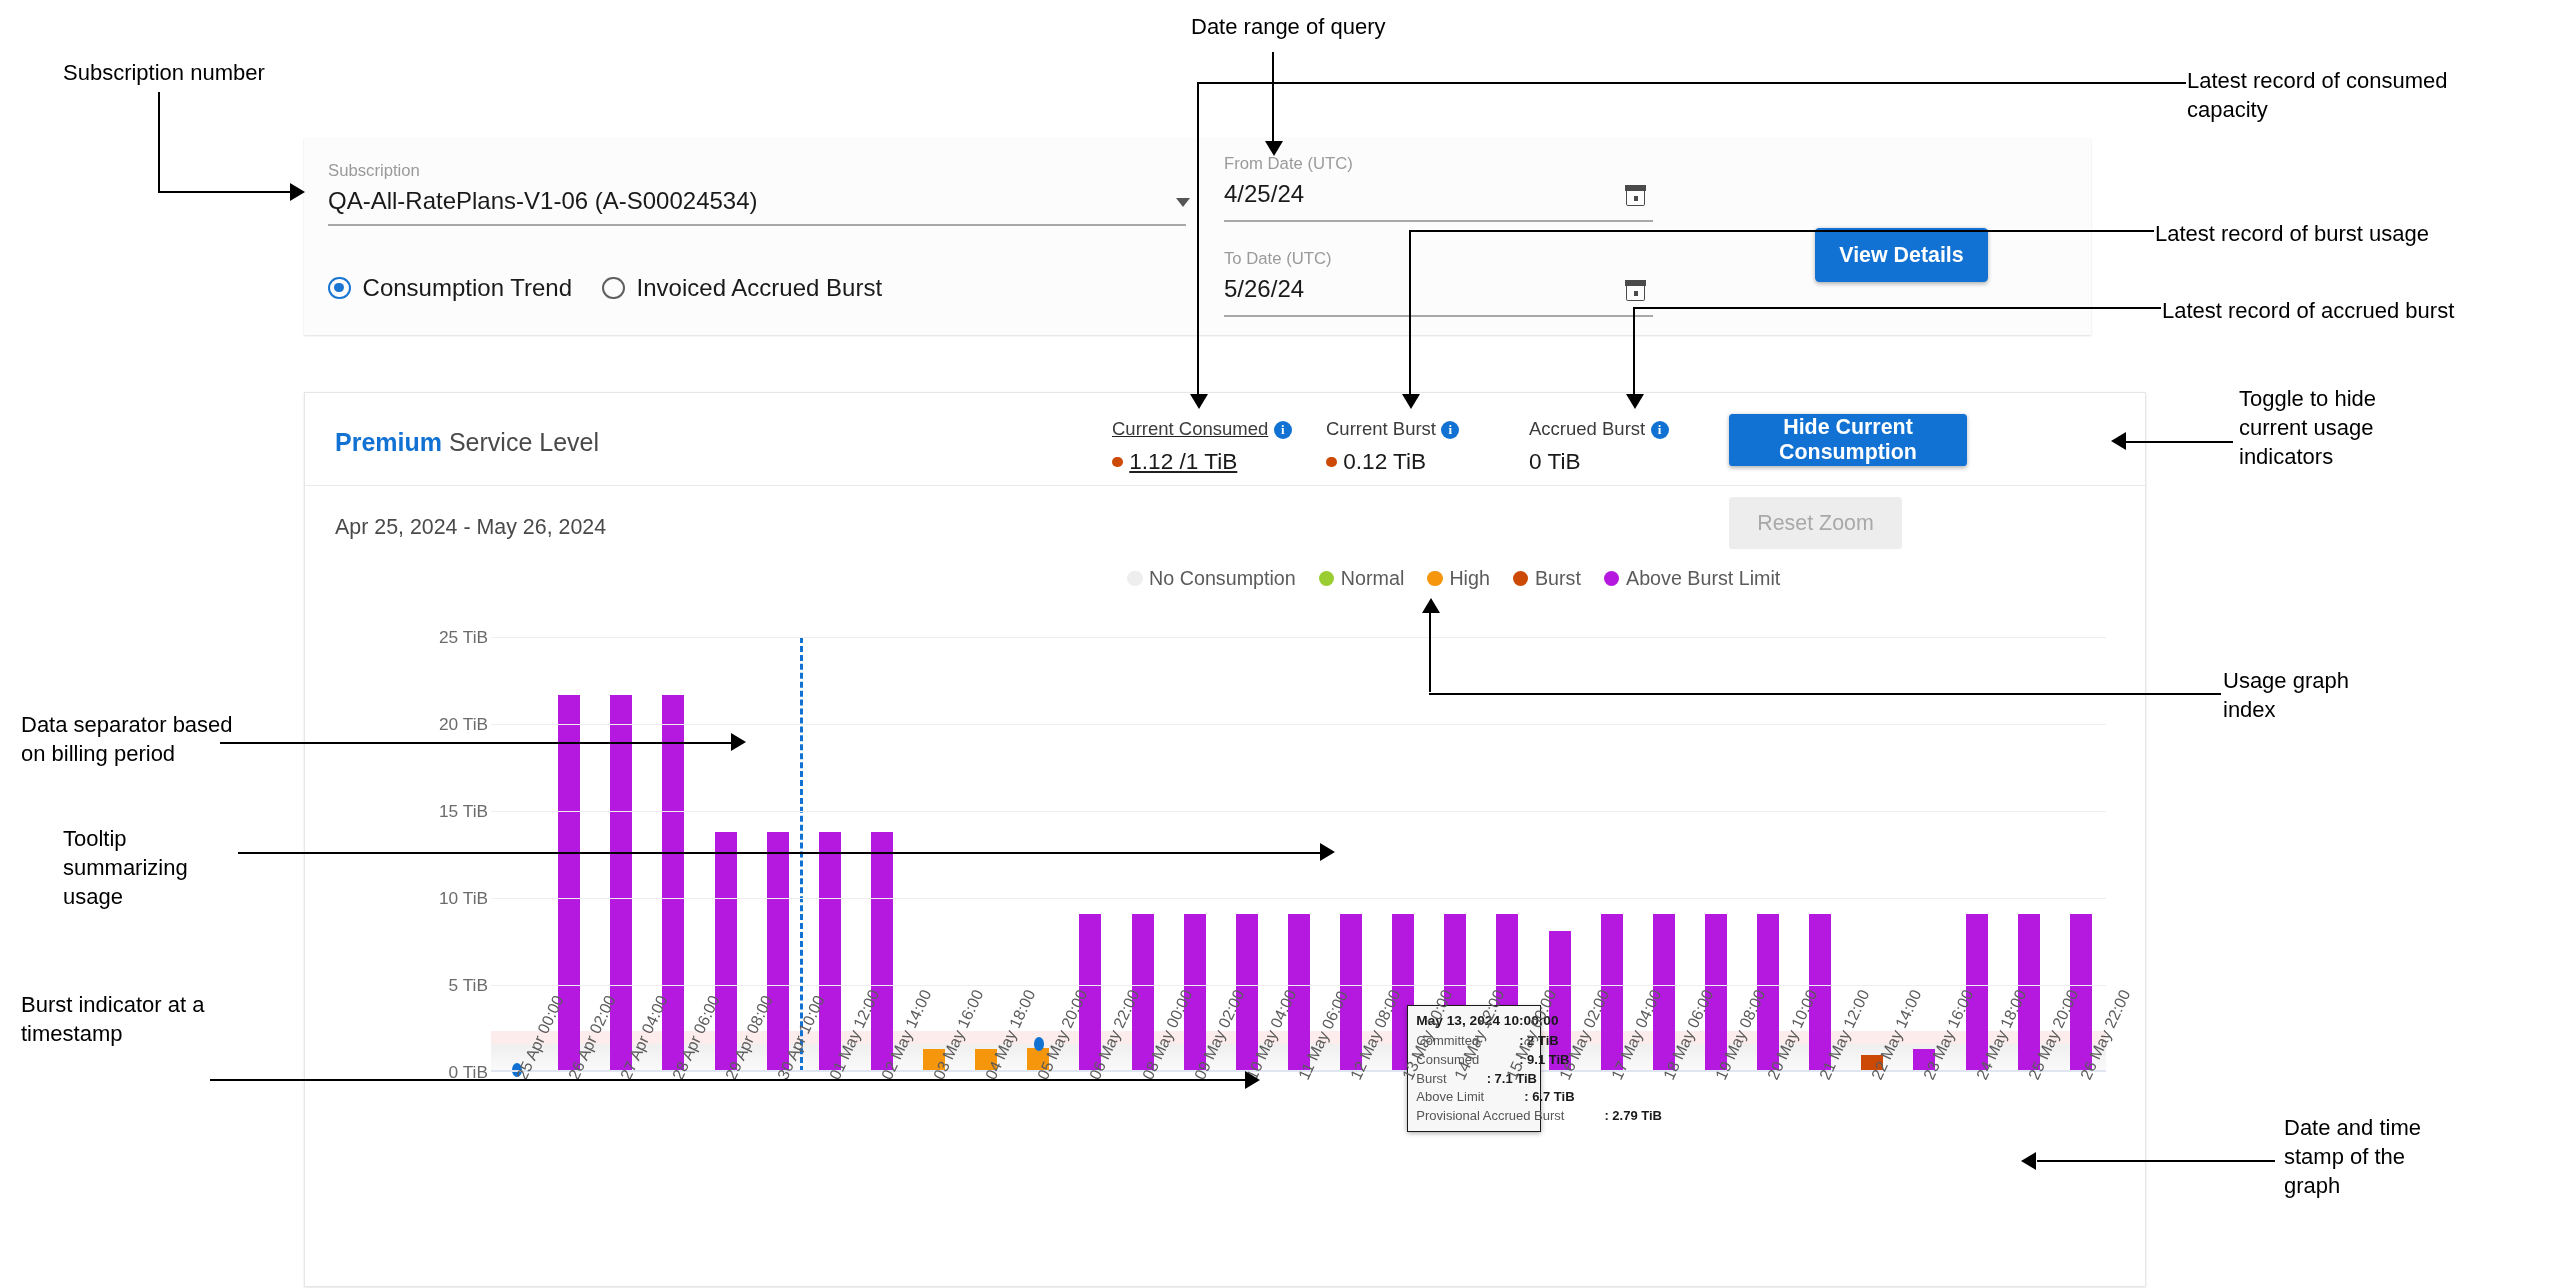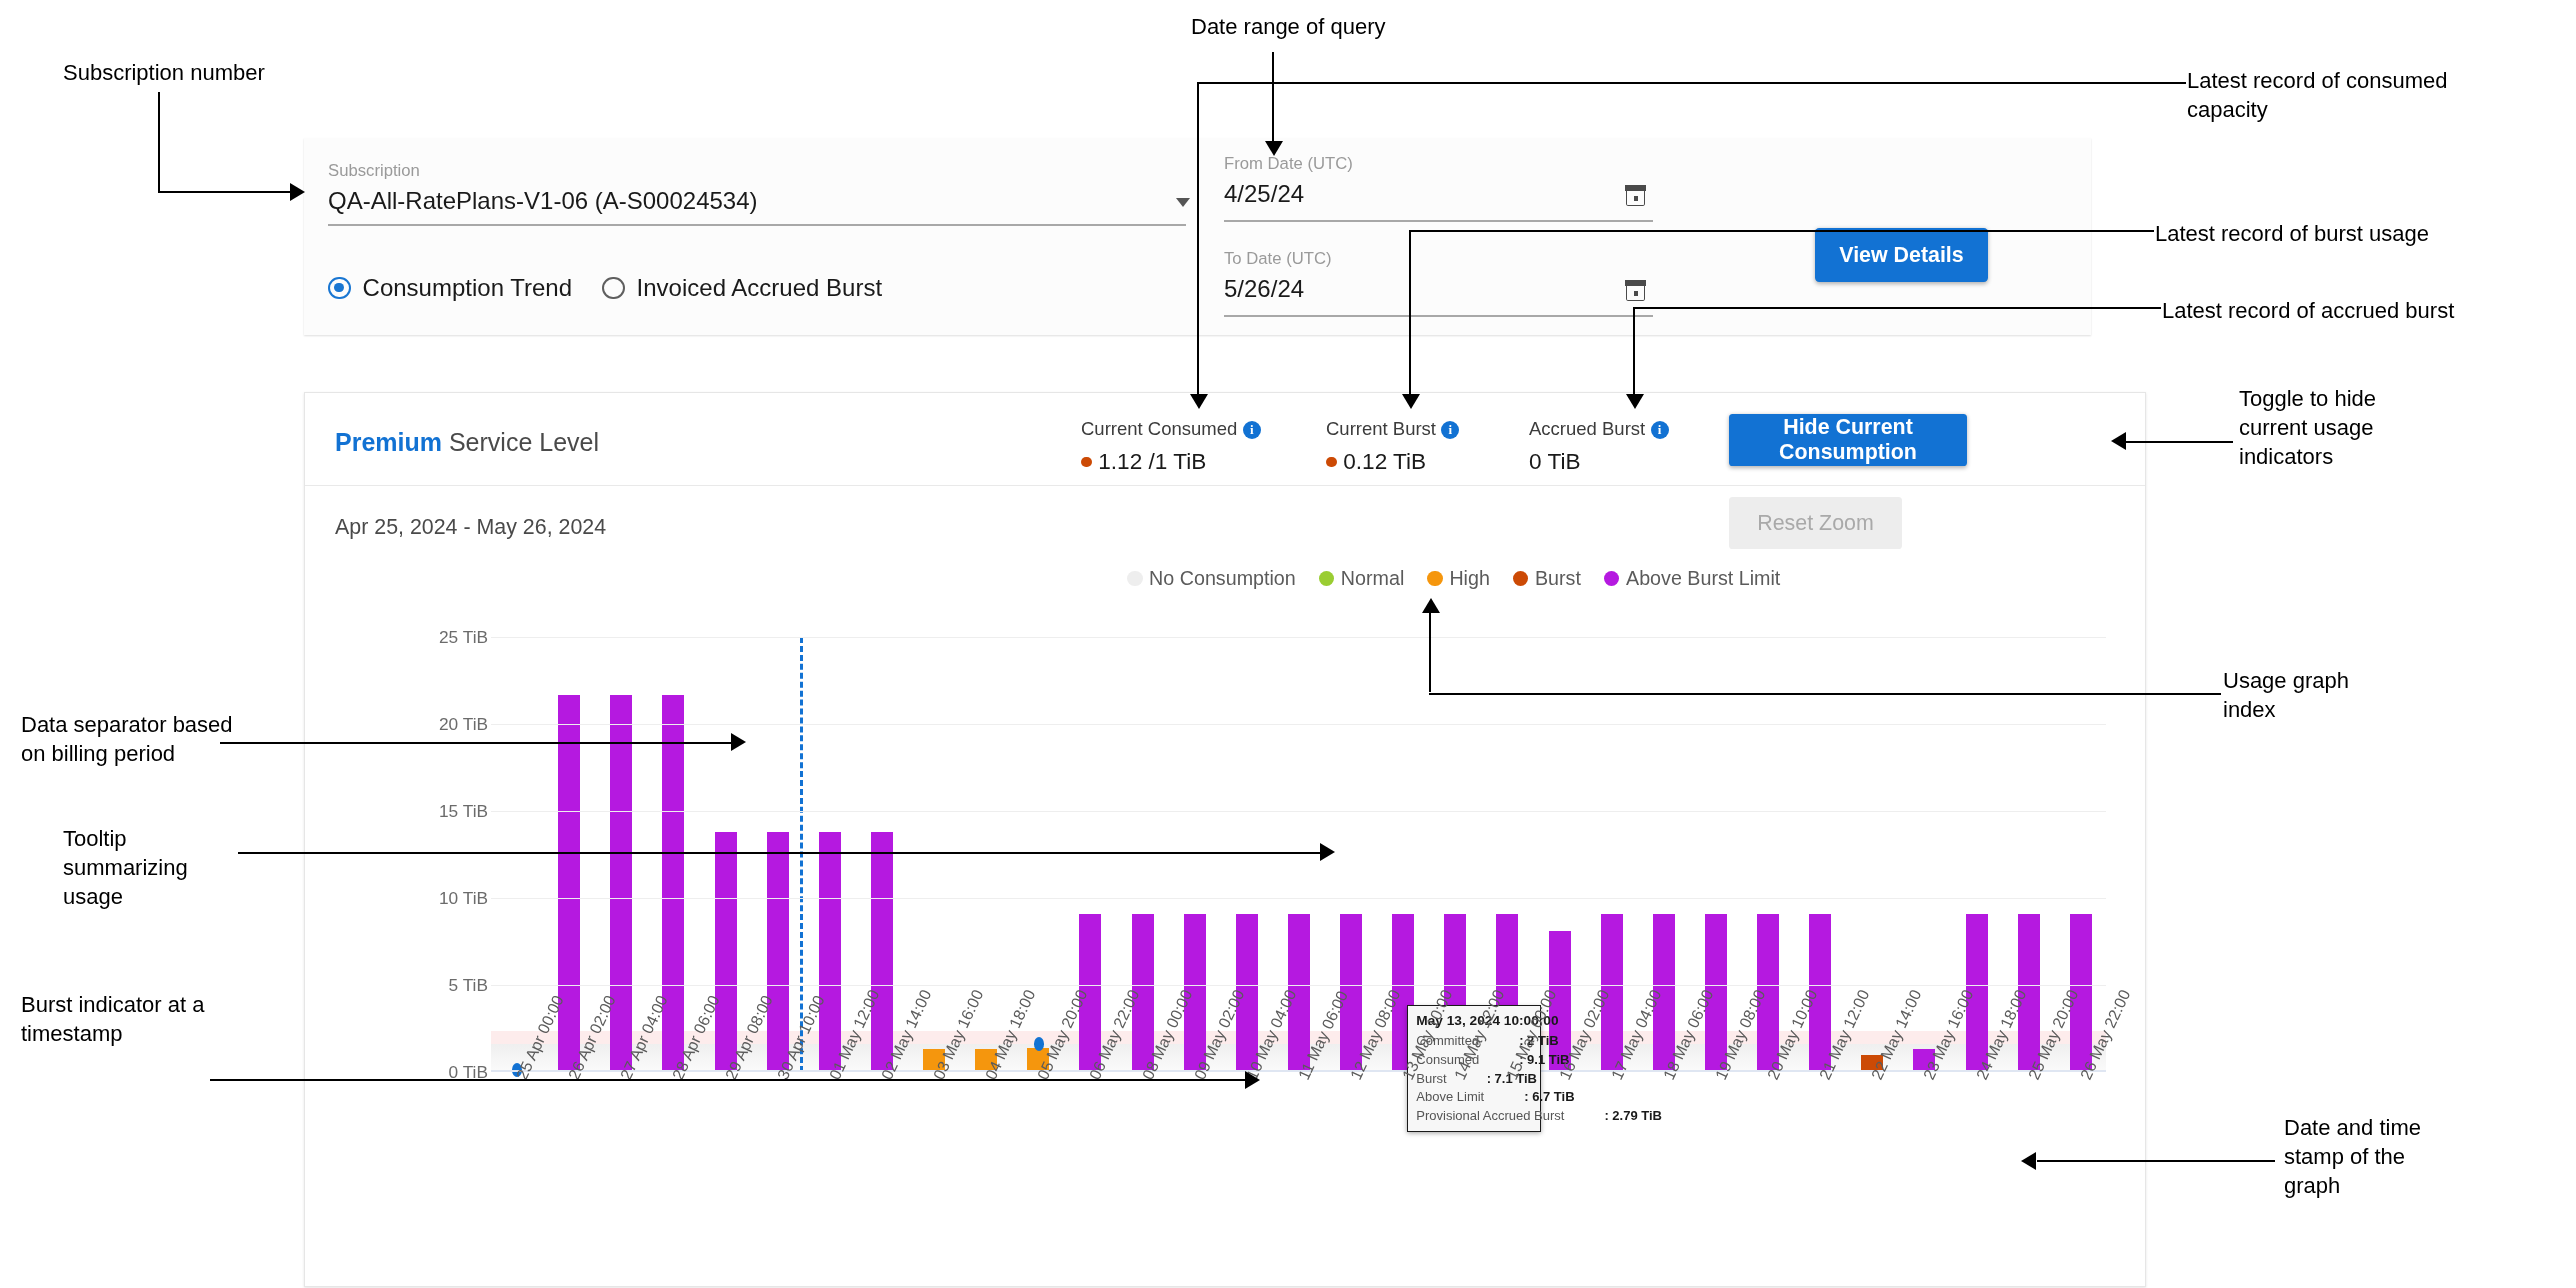--- a/index.html
+++ b/index.html
@@ -116,21 +116,21 @@
   </div>
 </div>
 <div id="sub-caret"></div>
 <button id="view-details">View Details</button>
 
 <div id="chart-card">
   <div id="card-head"></div>
 
   <div id="svc-level"><b>Premium</b><span> Service Level</span></div>
 
-  <div class="metric" style="left:776px;top:25px;">
+  <div class="metric" style="left:807px;top:25px;text-decoration:underline;">
     <div class="mhead"><span>Current Consumed</span><span class="info-i">i</span></div>
     <div class="mval"><span class="dot-orange"></span><span>1.12 /1 TiB</span></div>
   </div>
 
   <div class="metric" style="left:1021px;top:25px;">
     <div class="mhead"><span>Current Burst</span><span class="info-i">i</span></div>
     <div class="mval"><span class="dot-orange"></span><span>0.12 TiB</span></div>
   </div>
 
   <div class="metric" style="left:1224px;top:25px;">

